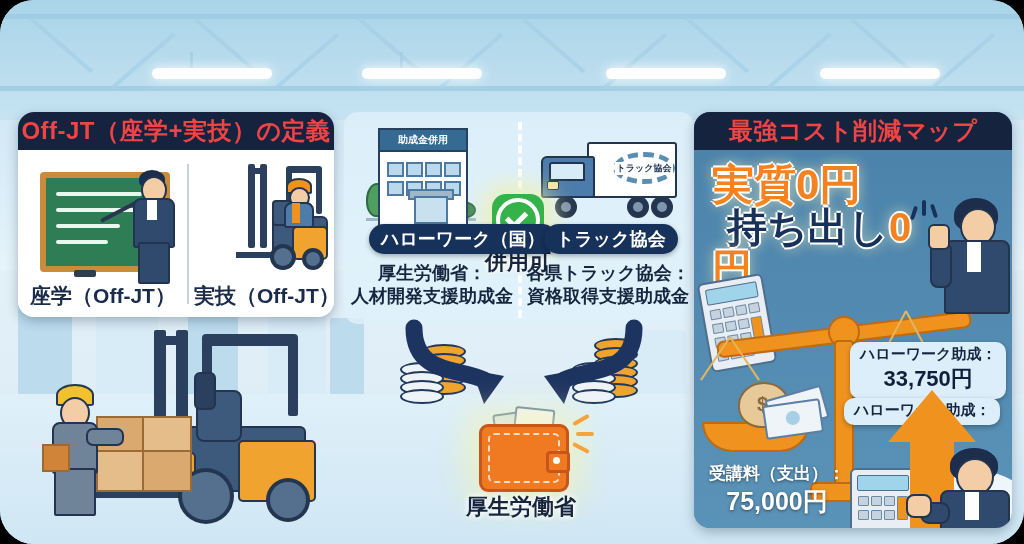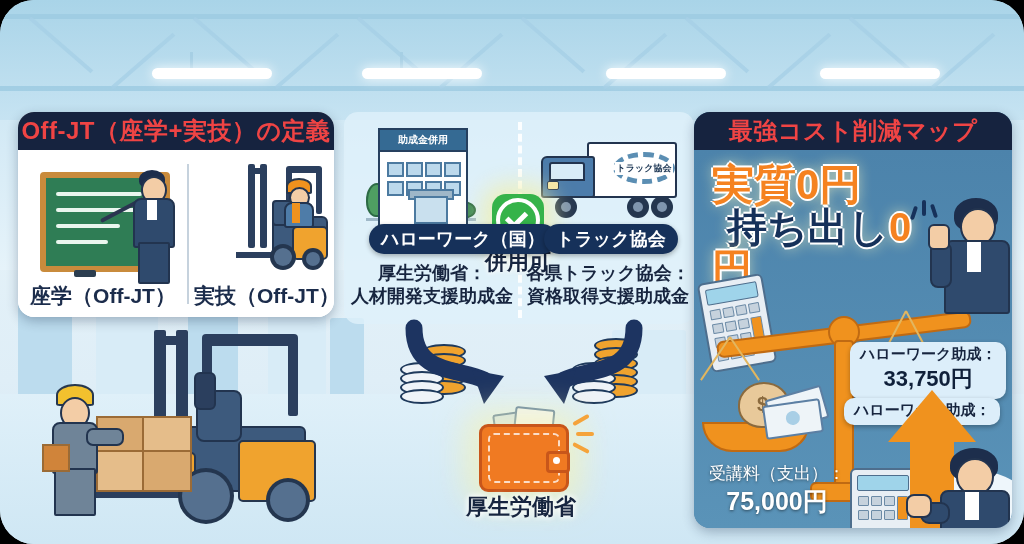--- a/index.html
+++ b/index.html
@@ -136,21 +136,21 @@
      text-shadow:-2px 0 0 #fff,2px 0 0 #fff,0 -2px 0 #fff,0 2px 0 #fff,0 0 14px rgba(255,250,190,.95);}
   .hero .l2{font-size:40px;font-weight:bold;
      text-shadow:-2px 0 0 #fff,2px 0 0 #fff,0 -2px 0 #fff,0 2px 0 #fff,0 0 14px rgba(255,250,190,.95);}
   .hero .l2 .a{color:#16315a;margin-left:15px;} .hero .l2 .b{color:#f58220;}
 
   .callout{position:absolute;background:#dceefa;border-radius:10px;padding:3px 10px 5px;text-align:center;
      box-shadow:0 2px 5px rgba(0,0,0,.3);}
   .callout .t{font-size:15px;font-weight:bold;color:#17253f;white-space:nowrap;}
   .callout .v{font-size:22px;font-weight:bold;color:#10203a;white-space:nowrap;}
   .expense{position:absolute;left:8px;top:312px;width:150px;text-align:center;color:#fff;}
-  .expense .t{font-size:17px;font-weight:normal;text-shadow:0 1px 3px rgba(0,0,0,.5);white-space:nowrap;}
+  .expense .t{font-size:17px;font-weight:bold;text-shadow:0 1px 3px rgba(0,0,0,.5);white-space:nowrap;}
   .expense .v{font-size:25px;font-weight:bold;text-shadow:0 1px 3px rgba(0,0,0,.5);}
 
   
   .scale-post{position:absolute;left:140px;top:190px;width:16px;height:150px;background:#f0921e;border:2px solid #c06a12;border-radius:4px;}
   .scale-foot{position:absolute;left:116px;top:332px;width:66px;height:16px;background:#f0921e;border:2px solid #c06a12;border-radius:6px;}
   .scale-beam{position:absolute;left:22px;top:176px;width:252px;height:13px;background:#f0921e;border:2px solid #c06a12;border-radius:7px;transform:rotate(-7deg);}
   .scale-knob{position:absolute;left:134px;top:166px;width:28px;height:28px;border-radius:50%;background:#f0921e;border:2px solid #c06a12;}
   .pan{position:absolute;width:104px;height:26px;background:#f0921e;border:2px solid #c06a12;border-radius:0 0 52px 52px;}
   .panstr{position:absolute;border-top:2px solid #e2b65f;transform-origin:left center;}
   .moneybag{position:absolute;left:44px;top:232px;width:48px;height:42px;background:#e8c99a;border:2px solid #8a6a3e;border-radius:50% 50% 45% 45%;}

